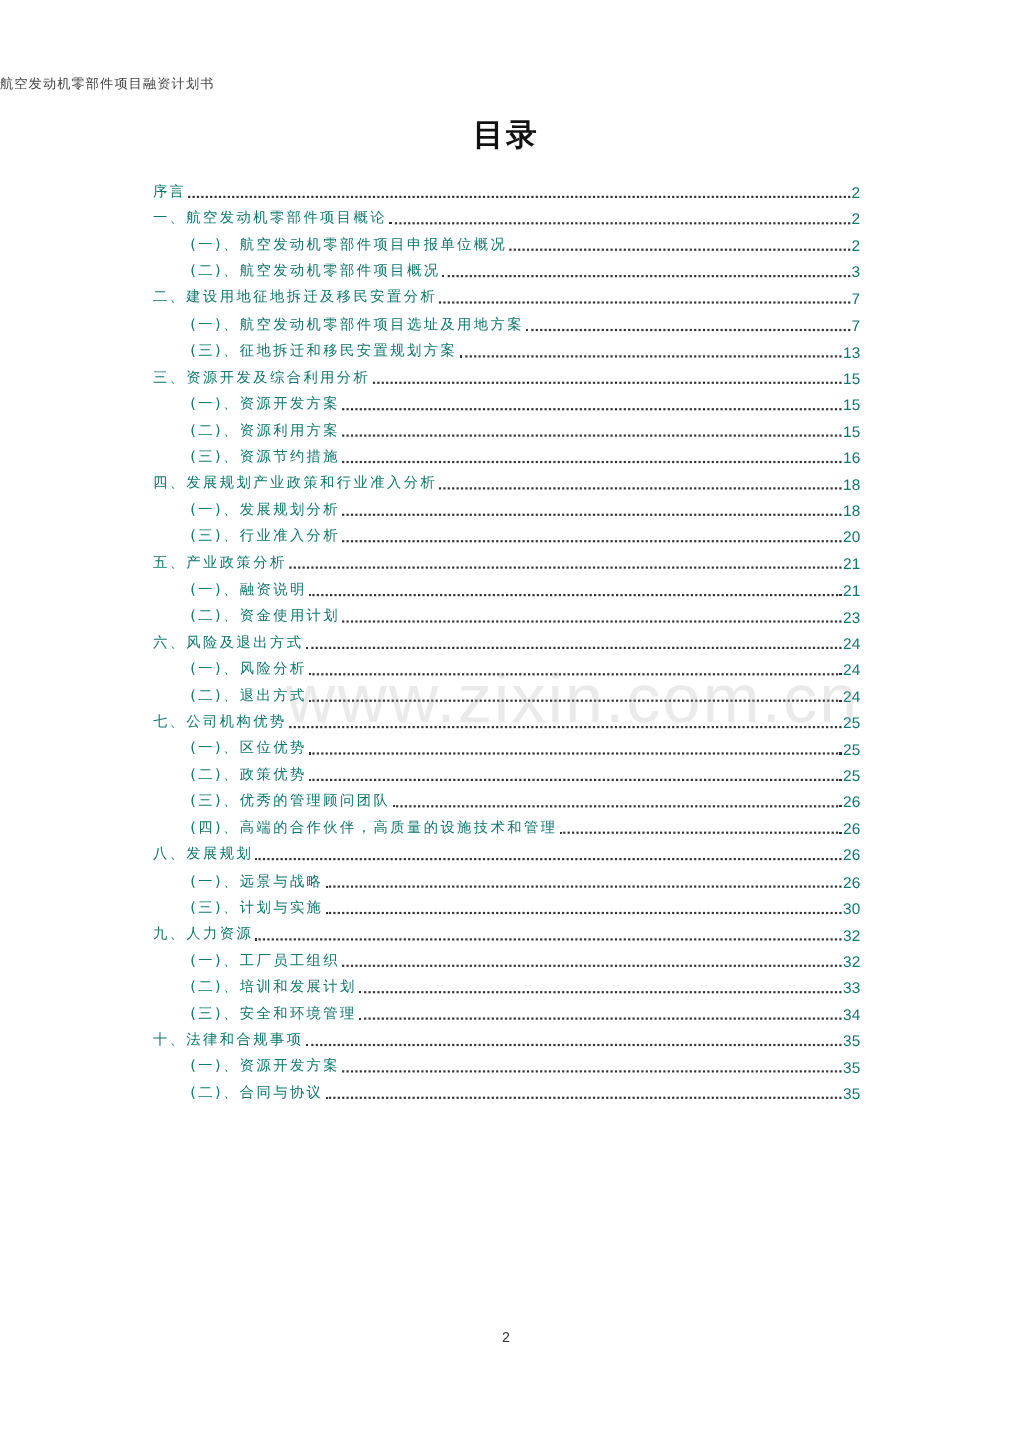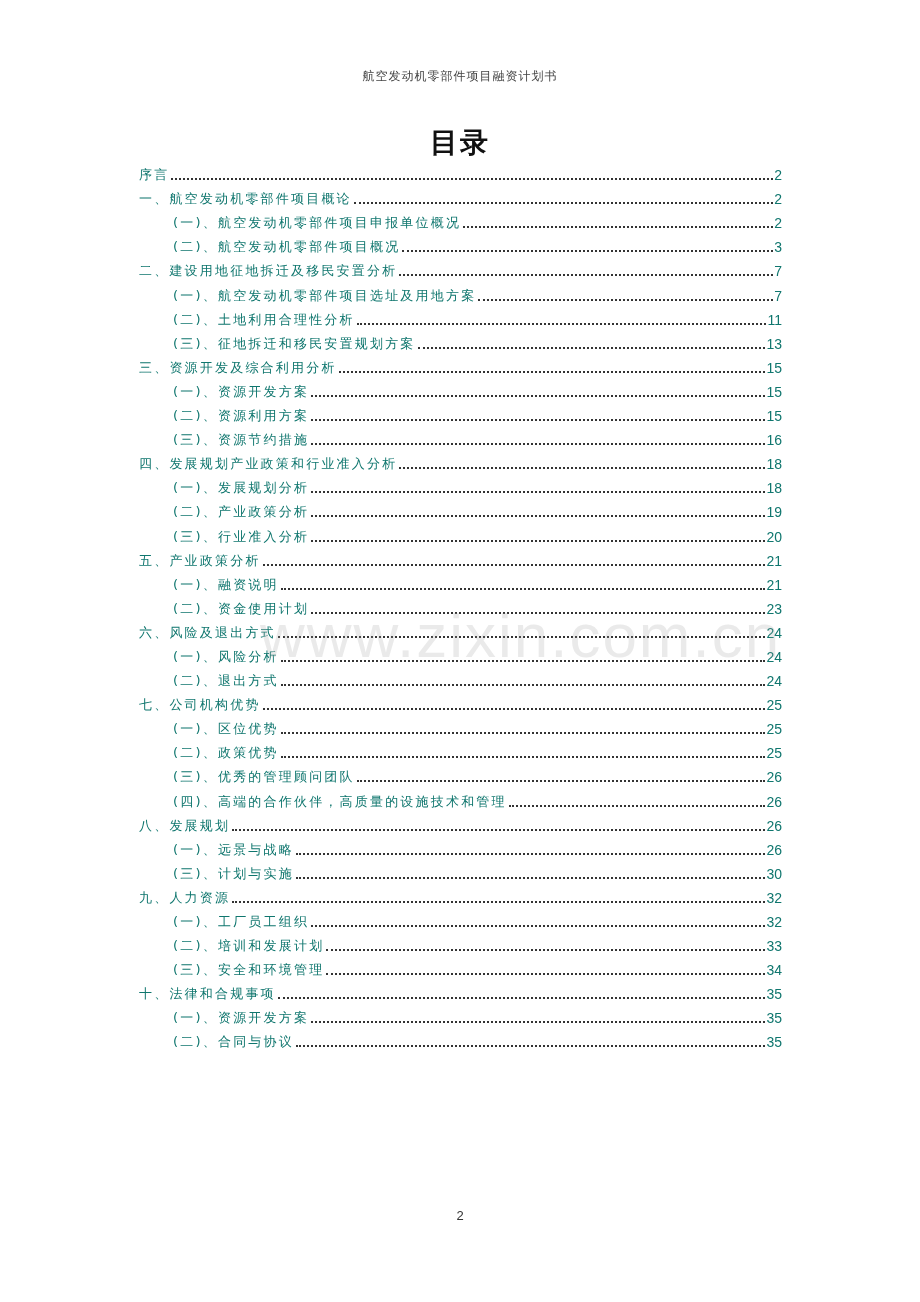--- a/index.html
+++ b/index.html
@@ -3,24 +3,24 @@
   <meta charset="utf-8">
   <style>
     html, body { margin: 0; padding: 0; background: #ffffff; }
     body {
       width: 920px; height: 1302px; position: relative; overflow: hidden;
       font-family: "DejaVu Sans", "Liberation Sans", sans-serif;
       color: #222;
     }
     .page-header {
       position: absolute; top: 68px; left: 0; width: 920px;
-      text-align: center; font-size: 12px; color: #444; letter-spacing: 1px;
+      font-size: 12px; color: #444; letter-spacing: 1px;
     }
     .toc-title {
-      position: absolute; top: 124px; left: 0; width: 920px;
+      position: absolute; top: 104px; left: 0; width: 920px;
       text-align: center; font-size: 28px; font-weight: bold; color: #111;
       letter-spacing: 2px;
     }
     .toc {
       position: absolute; top: 160px; left: 139px; width: 643px;
     }
     .toc-row {
       display: flex; align-items: flex-end; height: 24.1px;
       font-size: 13px; line-height: 18px; color: #0f766e;
     }
@@ -77,25 +77,20 @@
       <span class="toc-label">二、建设用地征地拆迁及移民安置分析</span>
       <span class="toc-leader"></span>
       <span class="toc-page">7</span>
     </div>
     <div class="toc-row level-2">
       <span class="toc-label">(一)、航空发动机零部件项目选址及用地方案</span>
       <span class="toc-leader"></span>
       <span class="toc-page">7</span>
     </div>
     <div class="toc-row level-2">
-      <span class="toc-label">(二)、土地利用合理性分析</span>
-      <span class="toc-leader"></span>
-      <span class="toc-page">11</span>
-    </div>
-    <div class="toc-row level-2">
       <span class="toc-label">(三)、征地拆迁和移民安置规划方案</span>
       <span class="toc-leader"></span>
       <span class="toc-page">13</span>
     </div>
     <div class="toc-row level-1">
       <span class="toc-label">三、资源开发及综合利用分析</span>
       <span class="toc-leader"></span>
       <span class="toc-page">15</span>
     </div>
     <div class="toc-row level-2">
@@ -117,25 +112,20 @@
       <span class="toc-label">四、发展规划产业政策和行业准入分析</span>
       <span class="toc-leader"></span>
       <span class="toc-page">18</span>
     </div>
     <div class="toc-row level-2">
       <span class="toc-label">(一)、发展规划分析</span>
       <span class="toc-leader"></span>
       <span class="toc-page">18</span>
     </div>
     <div class="toc-row level-2">
-      <span class="toc-label">(二)、产业政策分析</span>
-      <span class="toc-leader"></span>
-      <span class="toc-page">19</span>
-    </div>
-    <div class="toc-row level-2">
       <span class="toc-label">(三)、行业准入分析</span>
       <span class="toc-leader"></span>
       <span class="toc-page">20</span>
     </div>
     <div class="toc-row level-1">
       <span class="toc-label">五、产业政策分析</span>
       <span class="toc-leader"></span>
       <span class="toc-page">21</span>
     </div>
     <div class="toc-row level-2">

